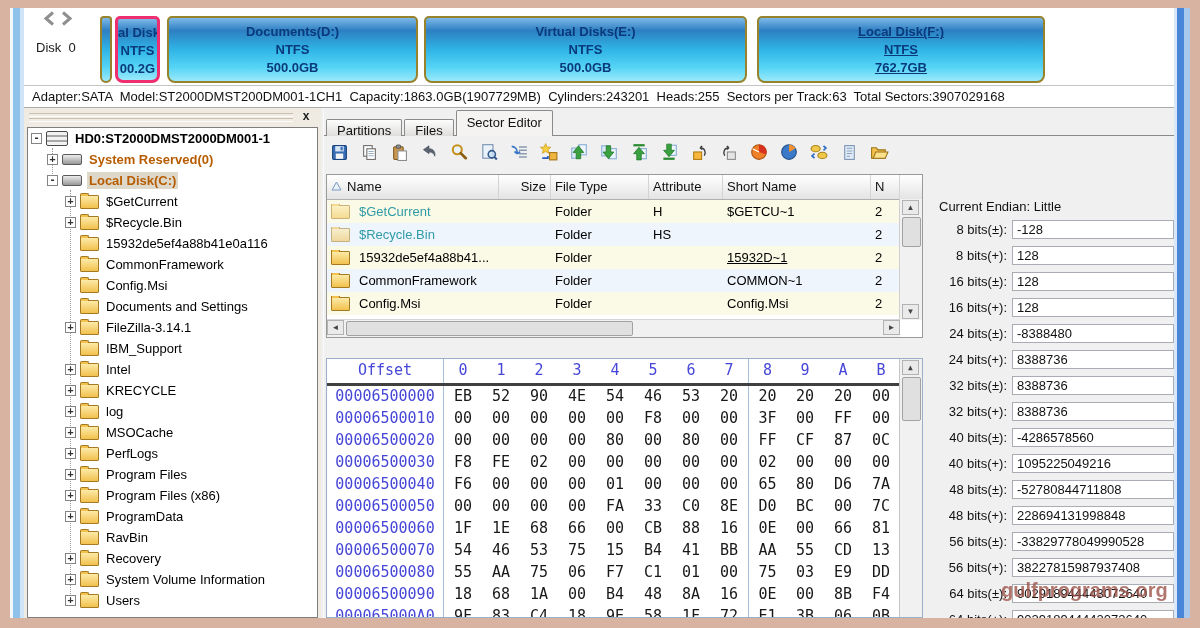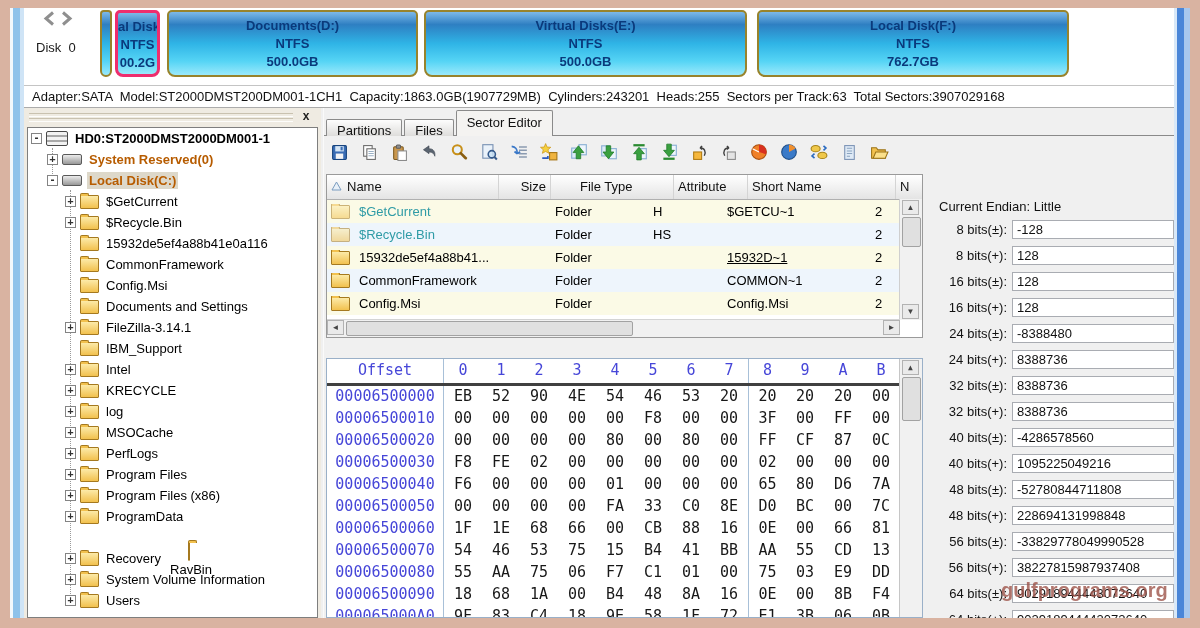--- a/index.html
+++ b/index.html
@@ -9,21 +9,21 @@
   .left-strip{position:absolute;left:10px;top:8px;width:14px;height:610px;
     background:linear-gradient(90deg,#f2f8fc 0 3px,#8ec2ea 3px 10px,#cfe4f6 10px 14px)}
   .right-strip{position:absolute;left:1174px;top:8px;width:16px;height:610px;
     background:linear-gradient(90deg,#d8e8f8 0 3px,#4a86d8 3px 10px,#a8c8ee 10px 16px)}
   .main{position:absolute;left:24px;top:8px;width:1150px;height:610px;background:#f0f0f0;overflow:hidden}
 
   
   .disk-panel{position:absolute;left:0;top:0;width:1150px;height:78px;background:#fff;border-bottom:1px solid #c4c4c4;box-sizing:border-box}
   .chev{position:absolute;left:16px;top:2px}
   .disk-label{position:absolute;left:12px;top:32px;font-size:13px;color:#1a1a1a;white-space:pre}
-  .pblock{position:absolute;top:2px;height:67px;box-sizing:border-box;border:2px solid #98832c;border-radius:5px 5px 8px 8px;
+  .pblock{position:absolute;top:8px;height:67px;box-sizing:border-box;border:2px solid #98832c;border-radius:5px 5px 8px 8px;
     background:linear-gradient(180deg,#7db9e8 0%,#2e7fc2 20%,#2fb4e6 50%,#55d4f5 78%,#9ae9fb 100%);
     text-align:center;color:#0a3a7c;font-weight:bold;font-size:13px;overflow:hidden;padding-top:5px}
   .pblock.sel{border:3px solid #ee2e6e}
   .pblock .pl{display:block;line-height:18px;white-space:nowrap}
 
   .adapter-bar{position:absolute;left:0;top:78px;width:1150px;height:22px;background:#fff;border-bottom:1px solid #ababab;
     box-sizing:border-box;font-size:13px;color:#111;line-height:21px;padding-left:8px;white-space:pre;overflow:hidden}
 
   
   .tree-panel{position:absolute;left:0;top:100px;width:297px;height:510px;background:#efebe2}
@@ -121,21 +121,21 @@
         <div class="pblock" style="left: 143px; width: 251px;">
           <span class="pl">Documents(D:)</span>
           <span class="pl">NTFS</span>
           <span class="pl">500.0GB</span>
         </div>
         <div class="pblock" style="left: 400px; width: 323px;">
           <span class="pl">Virtual Disks(E:)</span>
           <span class="pl">NTFS</span>
           <span class="pl">500.0GB</span>
         </div>
-        <div class="pblock" style="left: 733px; width: 312px;">
+        <div class="pblock" style="left: 733px; width: 288px; text-decoration: underline;">
           <span class="pl">Local Disk(F:)</span>
           <span class="pl">NTFS</span>
           <span class="pl">762.7GB</span>
         </div>
       </div>
   </div>
 
   <div class="adapter-bar">Adapter:SATA  Model:ST2000DMST200DM001-1CH1  Capacity:1863.0GB(1907729MB)  Cylinders:243201  Heads:255  Sectors per Track:63  Total Sectors:3907029168</div>
 
   <div class="tree-panel">
@@ -235,21 +235,21 @@
         <div class="trow" style="padding-left: 37px;">
           <span class="exp">+</span>
           <span class="folder-ico"></span>
           <span class="tlabel">Program Files (x86)</span>
         </div>
         <div class="trow" style="padding-left: 37px;">
           <span class="exp">+</span>
           <span class="folder-ico"></span>
           <span class="tlabel">ProgramData</span>
         </div>
-        <div class="trow" style="padding-left: 37px; flex-direction: column;">
+        <div class="trow" style="padding-left: 37px;">
           <span class="exp-sp"></span>
           <span class="folder-ico"></span>
           <span class="tlabel">RavBin</span>
         </div>
         <div class="trow" style="padding-left: 37px;">
           <span class="exp">+</span>
           <span class="folder-ico"></span>
           <span class="tlabel">Recovery</span>
         </div>
         <div class="trow" style="padding-left: 37px;">
@@ -399,21 +399,21 @@
           </svg>
         </span>
       </div>
 
     <div class="file-list">
       <div class="fl-hrow" id="fl-head">
           <div class="fl-hcell" style="width: 172px; flex: 0 0 172px;"><span><svg width="11" height="11" viewBox="0 0 11 11" style="vertical-align:-1px;margin-right:5px">
                 <polygon points="5.5,1 10,9 1,9" fill="#e8f0f8" stroke="#7a9cc0"></polygon>
               </svg></span><span>Name</span></div>
           <div class="fl-hcell" style="width: 52px; flex: 0 0 52px; text-align: right;">Size</div>
-          <div class="fl-hcell" style="width: 98px; flex: 0 0 98px; margin-left: 25px;">File Type</div>
+          <div class="fl-hcell" style="width: 98px; flex: 0 0 98px;">File Type</div>
           <div class="fl-hcell" style="width: 74px; flex: 0 0 74px;">Attribute</div>
           <div class="fl-hcell" style="width: 148px; flex: 0 0 148px;">Short Name</div>
           <div class="fl-hcell" style="width: 29px; flex: 0 0 29px;">N</div>
         </div>
       <div id="fl-rows">
           <div class="fl-row odd">
             <div class="fl-cell" style="width: 172px; flex: 0 0 172px;">
               <span class="folder-ico faded"></span>
               <span class="teal">$GetCurrent</span>
             </div>

